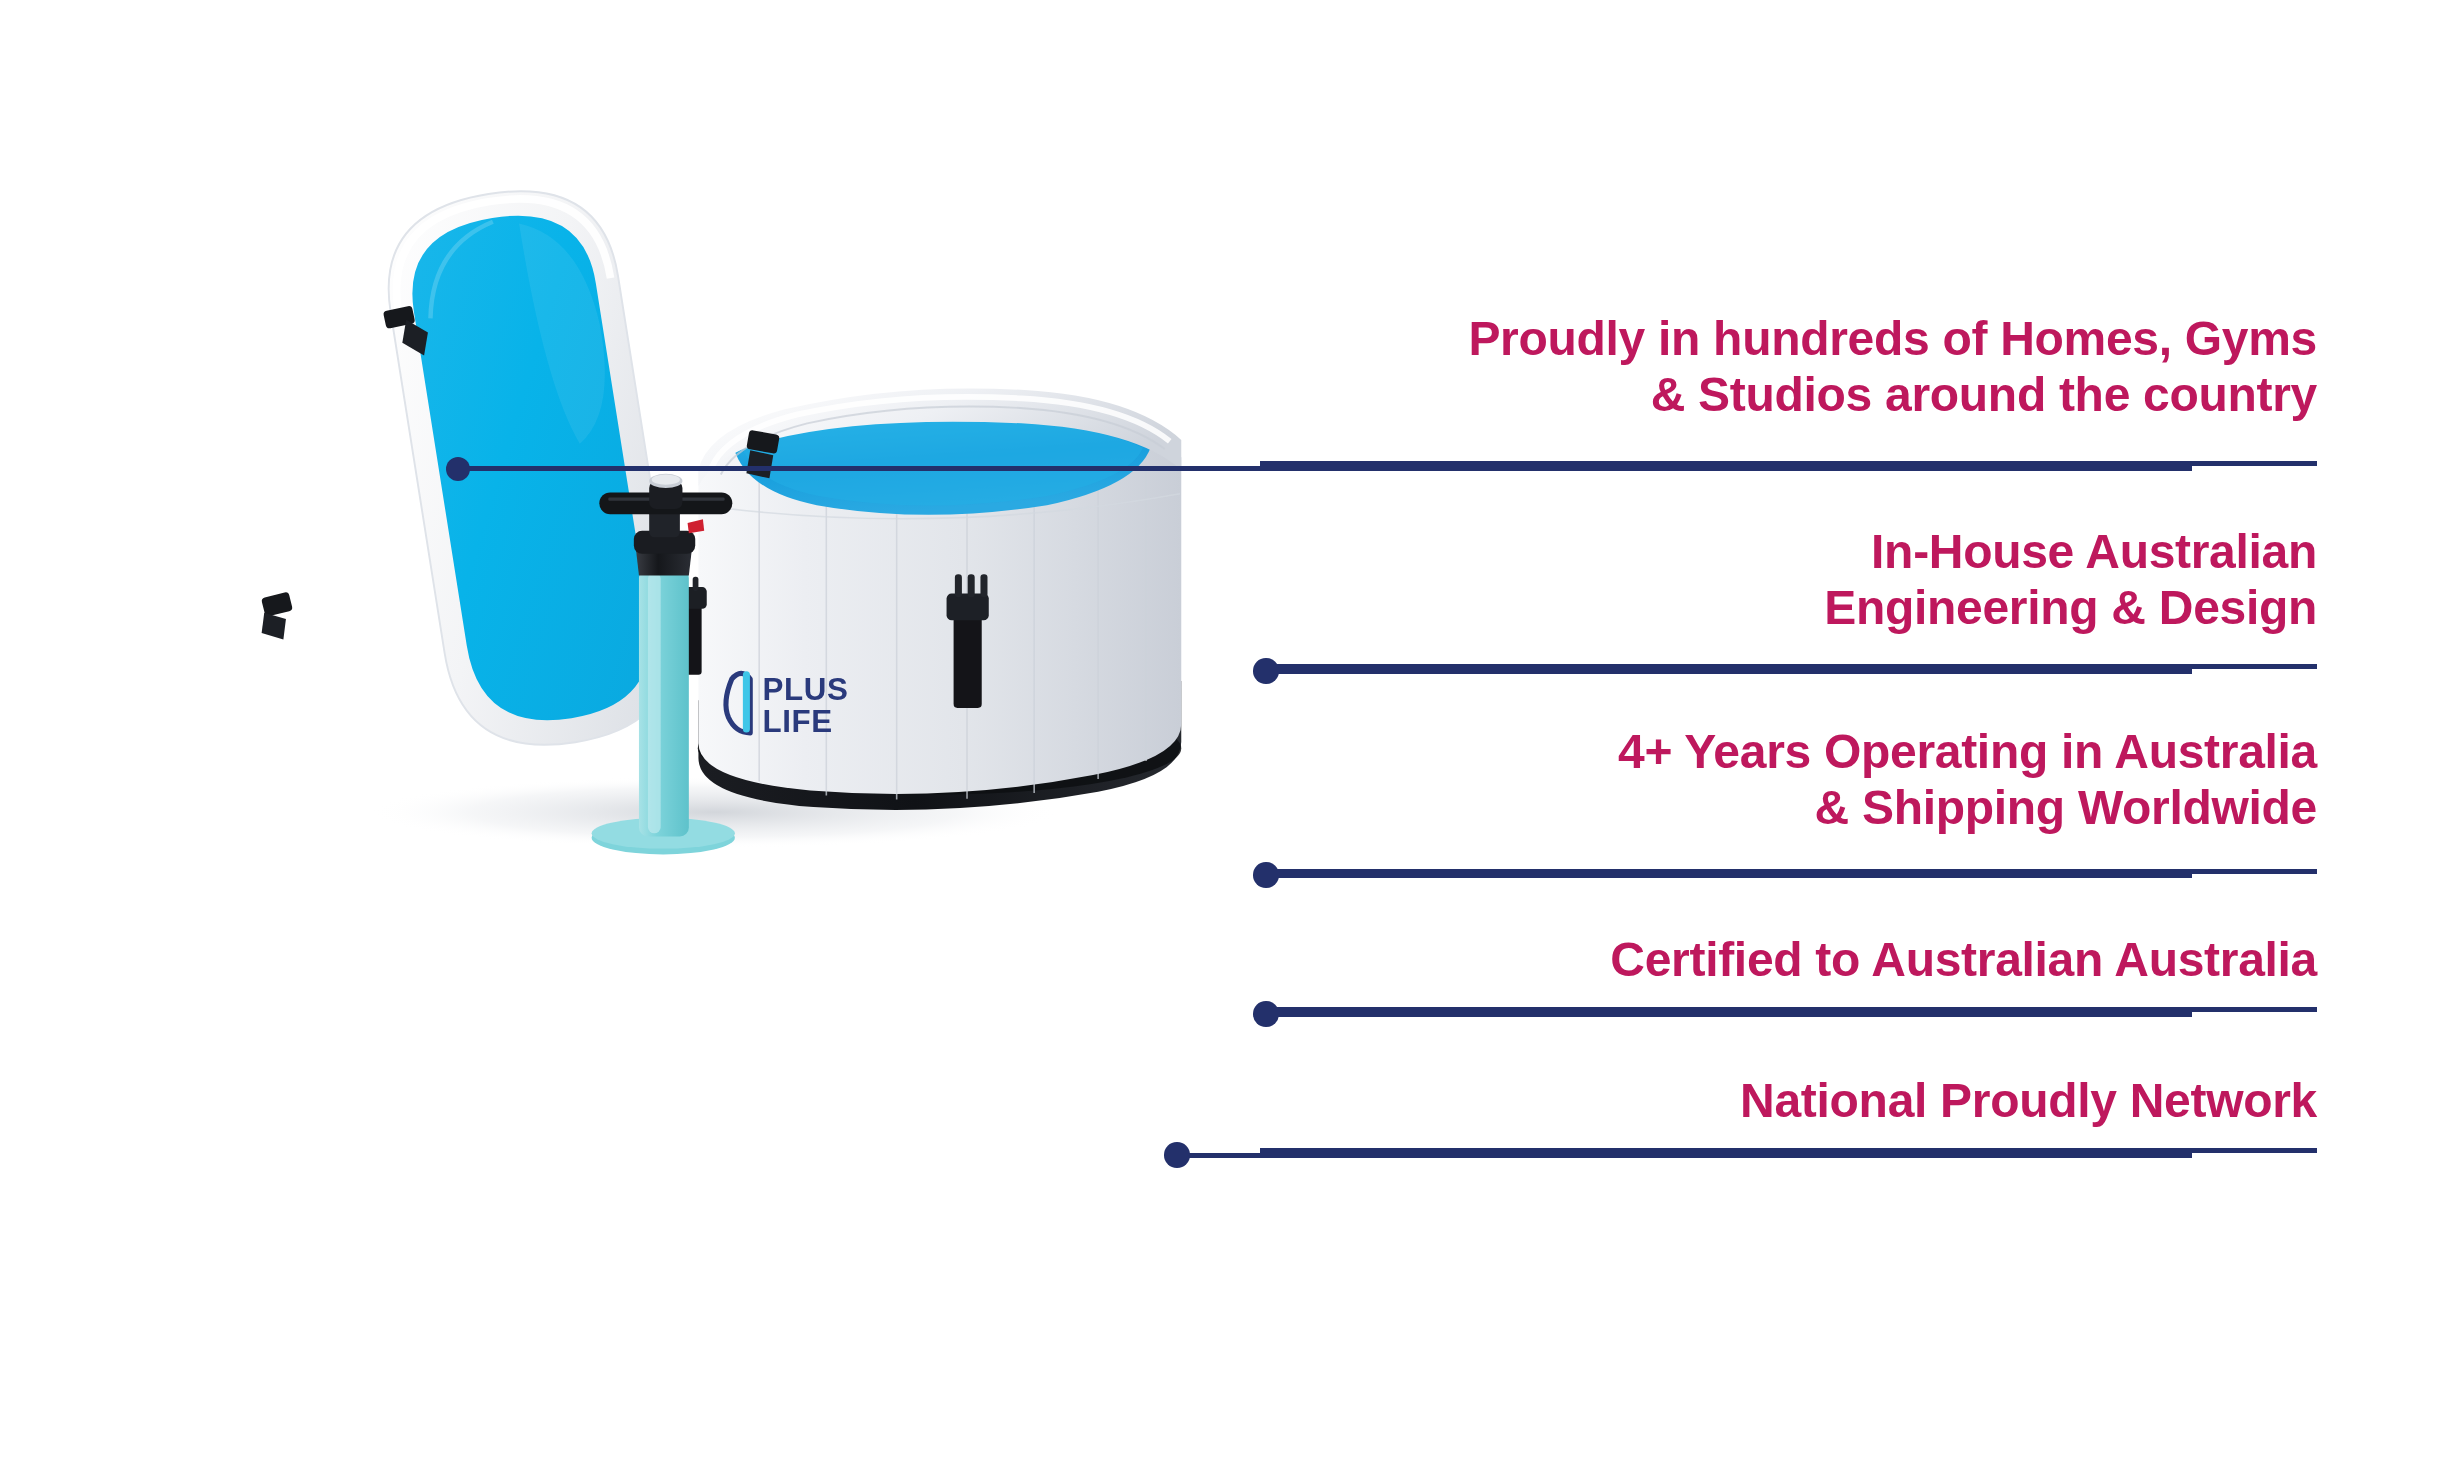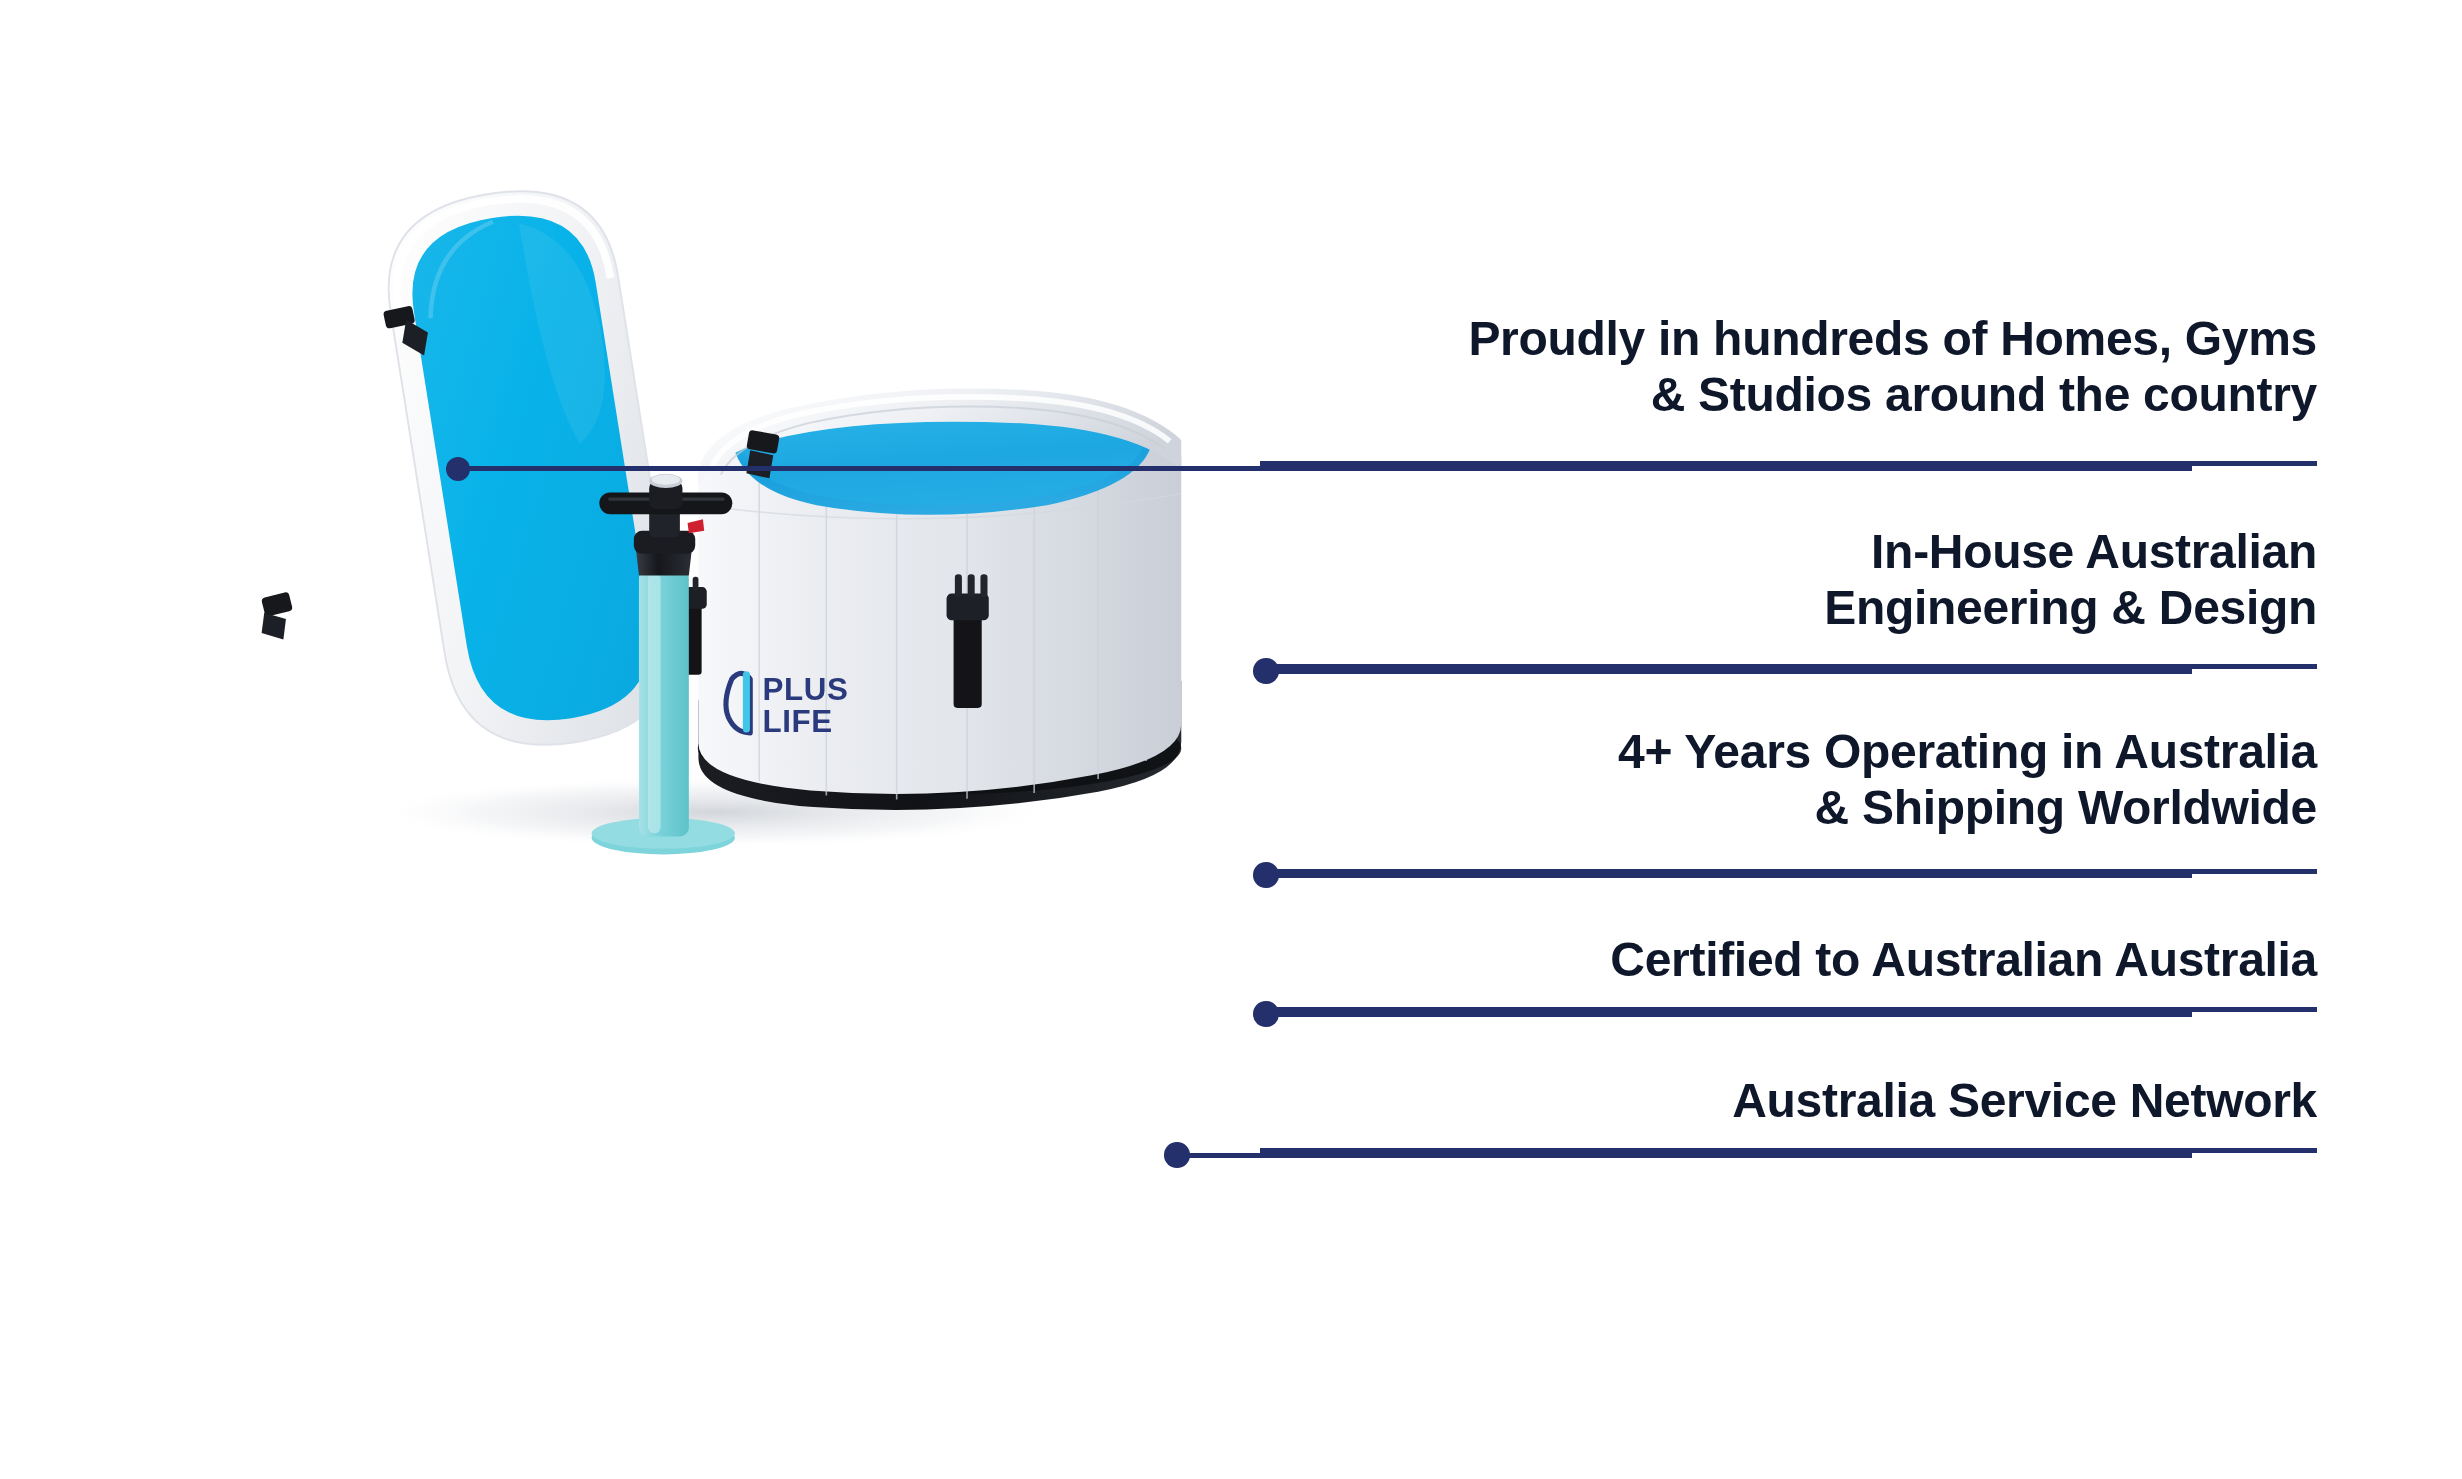--- a/index.html
+++ b/index.html
@@ -25,21 +25,21 @@
     height: 1036px;
   }
   #product-scene svg { display: block; width: 100%; height: 100%; }
 
   
   .feature {
     position: absolute;
     text-align: right;
   }
   .feature-text {
-    color: #0f172a;
+    color: #be185d;
     font-weight: 700;
     letter-spacing: -0.3px;
     line-height: 1.17;
     white-space: pre-line;
     font-size: 48px;
   }
   .feature-rule {
     position: absolute;
     height: 4.6px;
     background: #23306b;
@@ -251,18 +251,18 @@
 &amp; Shipping Worldwide</div>
   </div>
   <div class="feature-rule" style="left:1260px; top:869px; width:1057px;"></div>
 
   <div class="feature" style="left:1260px; top:932px; width:1057px;">
     <div class="feature-text">Certified to Australian Australia</div>
   </div>
   <div class="feature-rule" style="left:1260px; top:1007px; width:1057px;"></div>
 
   <div class="feature" style="left:1260px; top:1073px; width:1057px;">
-    <div class="feature-text">Australia Service Network</div>
+    <div class="feature-text">National Proudly Network</div>
   </div>
   <div class="feature-rule" style="left:1260px; top:1148px; width:1057px;"></div>
 
 </div>
 
 
 </body></html>

